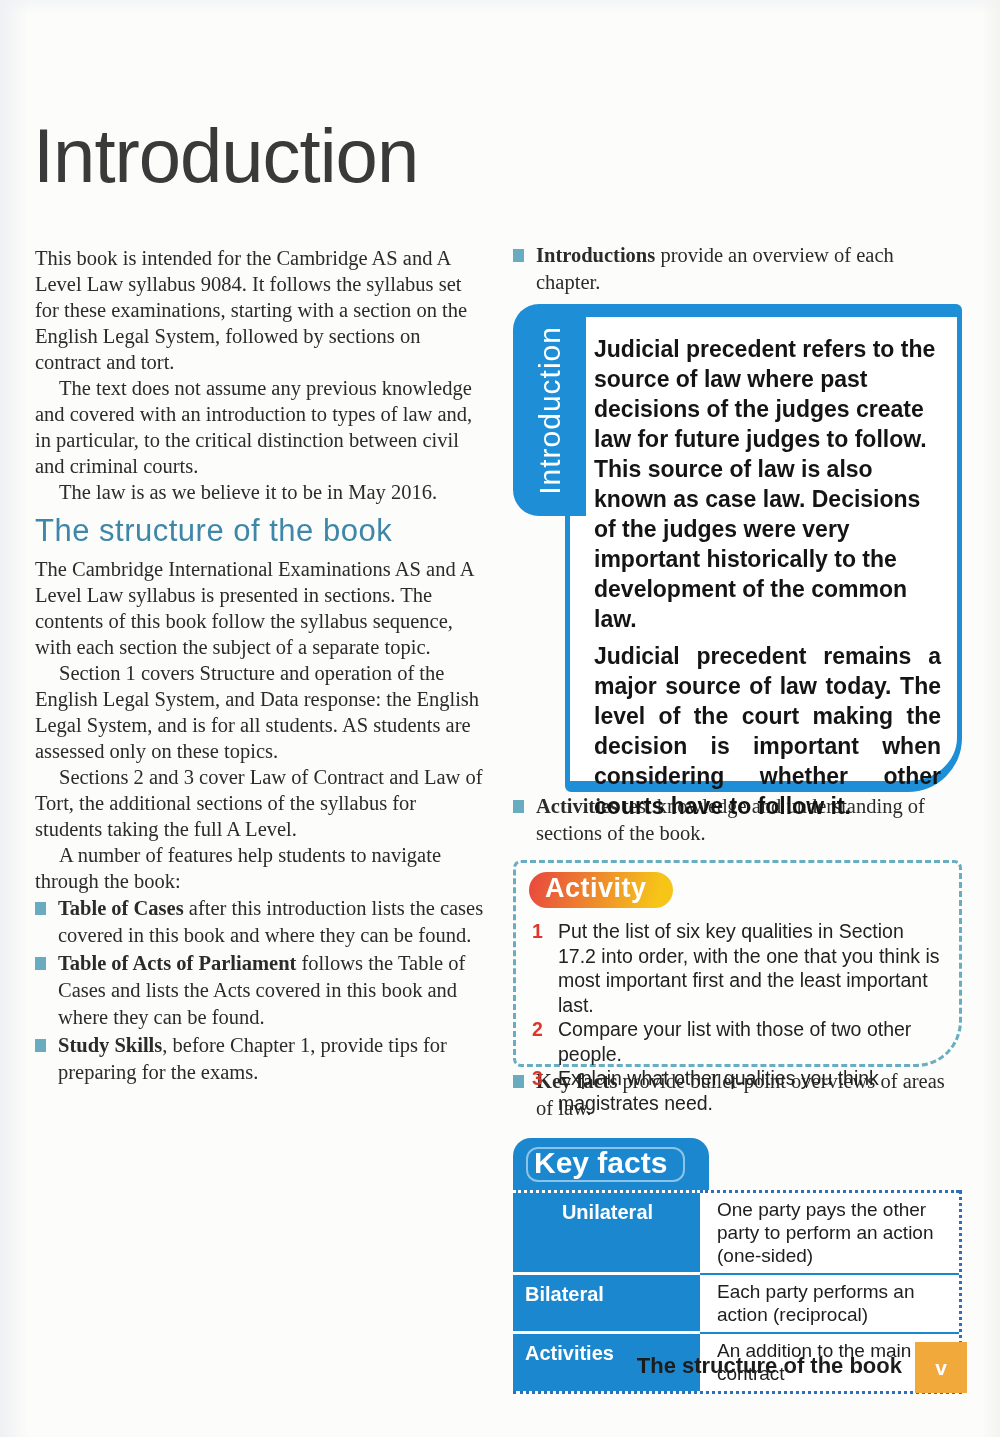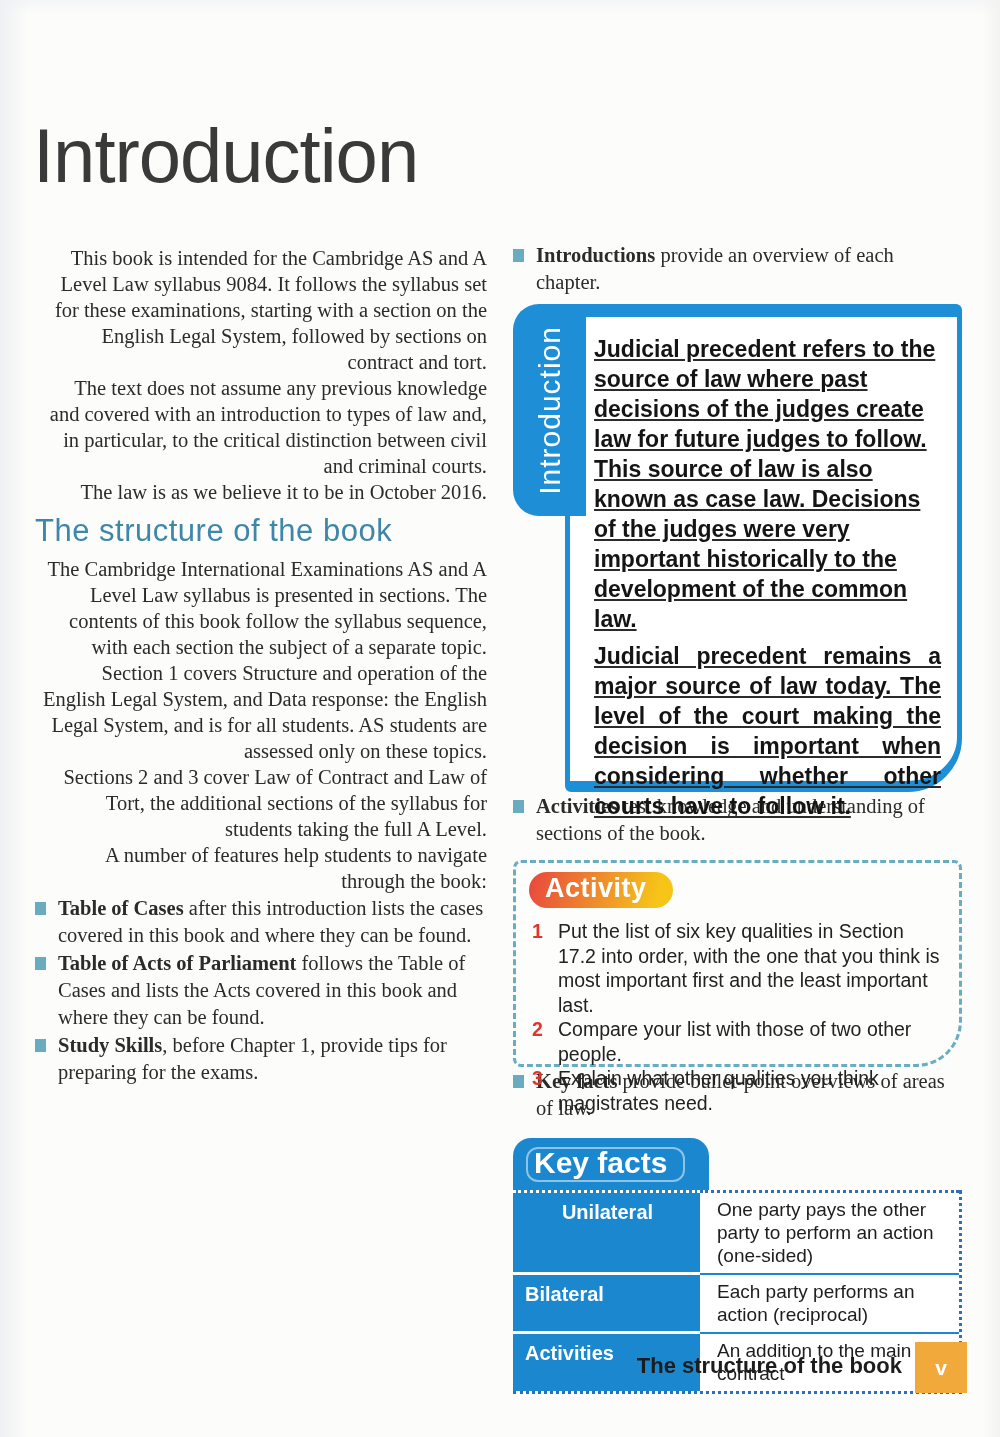--- a/index.html
+++ b/index.html
@@ -17,39 +17,39 @@
   .title {
     position:absolute; left:33px; top:112px;
     font-family:"Liberation Sans", sans-serif; font-weight:300;
     font-size:76px; letter-spacing:-1px; color:#3a3a3a;
   }
   
   .col-left {
     position:absolute; left:35px; top:245px; width:452px;
     font-size:20.5px; line-height:26px; color:#2b2b2b;
   }
-  .col-left p { margin:0;text-align:right; }
+  .col-left p { margin:0; }
   .col-left p.indent { text-indent:24px; }
   .section-heading {
     font-family:"Liberation Sans", sans-serif; font-weight:400;
     font-size:31px; color:#3e87a8; margin:13px 0 12px 0; letter-spacing:0.5px;
   }
   
   .feature { display:flex; margin-top:1px; }
   .feature .sq {
     flex:0 0 auto; width:11px; height:13px; background:#4f9cb4;
     margin:7px 12px 0 0; opacity:.85;
   }
   .feature .txt { flex:1; line-height:27px; }
   .feature b { font-weight:700; }
   
   .col-right { position:absolute; left:513px; top:241px; width:449px;
     font-size:20.5px; line-height:27px; color:#2b2b2b; }
   
-  .intro-box { position:relative; height:488px; margin-top:8px;text-decoration:underline; }
+  .intro-box { position:relative; height:488px; margin-top:8px; }
   .intro-frame {
     margin-left:52px; height:100%; background:#fff;
     border:5px solid #1e8ed6; border-top-width:13px; border-bottom-width:11px;
     border-radius:6px 6px 54px 6px;
     padding:17px 16px 8px 24px;
     font-family:"Liberation Sans", sans-serif; font-weight:700;
     font-size:23px; line-height:30px; color:#141414;
   }
   .intro-frame p+p { margin-top:7px; text-align:justify; }
   .intro-tab {
@@ -124,21 +124,21 @@
 </head>
 <body>
 
 <div class="page">
 
   <h1 class="title">Introduction</h1>
 
   <div class="col-left">
     <p>This book is intended for the Cambridge AS and A Level Law syllabus 9084. It follows the syllabus set for these examinations, starting with a section on the English Legal System, followed by sections on contract and tort.</p>
     <p class="indent">The text does not assume any previous knowledge and covered with an introduction to types of law and, in particular, to the critical distinction between civil and criminal courts.</p>
-    <p class="indent">The law is as we believe it to be in October 2016.</p>
+    <p class="indent">The law is as we believe it to be in May 2016.</p>
     <h2 class="section-heading">The structure of the book</h2>
     <p>The Cambridge International Examinations AS and A Level Law syllabus is presented in sections. The contents of this book follow the syllabus sequence, with each section the subject of a separate topic.</p>
     <p class="indent">Section 1 covers Structure and operation of the English Legal System, and Data response: the English Legal System, and is for all students. AS students are assessed only on these topics.</p>
     <p class="indent">Sections 2 and 3 cover Law of Contract and Law of Tort, the additional sections of the syllabus for students taking the full A Level.</p>
     <p class="indent">A number of features help students to navigate through the book:</p>
 
     <div class="feature">
       <span class="sq"></span>
       <span class="txt"><b>Table of Cases</b><span> after this introduction lists the cases covered in this book and where they can be found.</span></span>
     </div>

